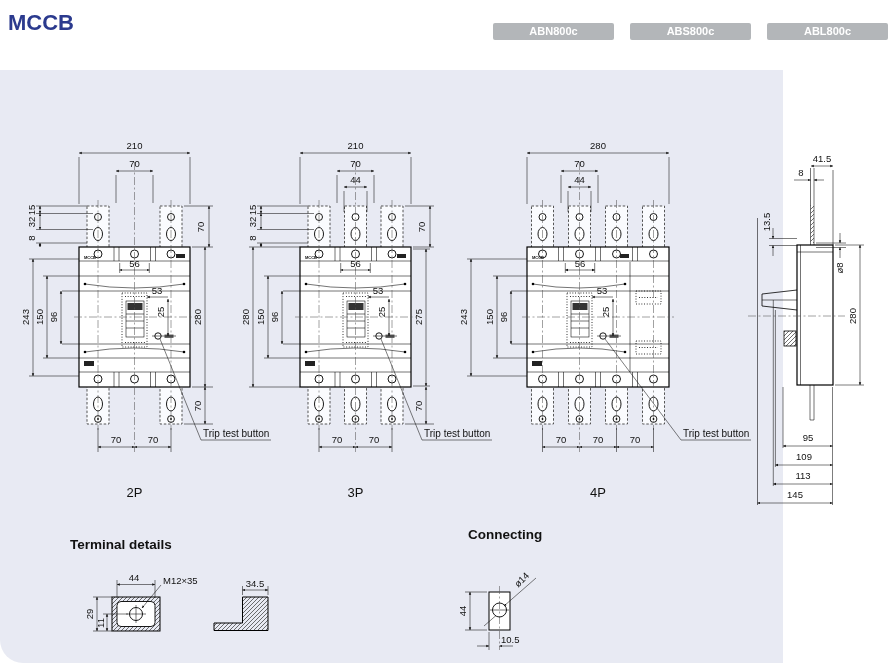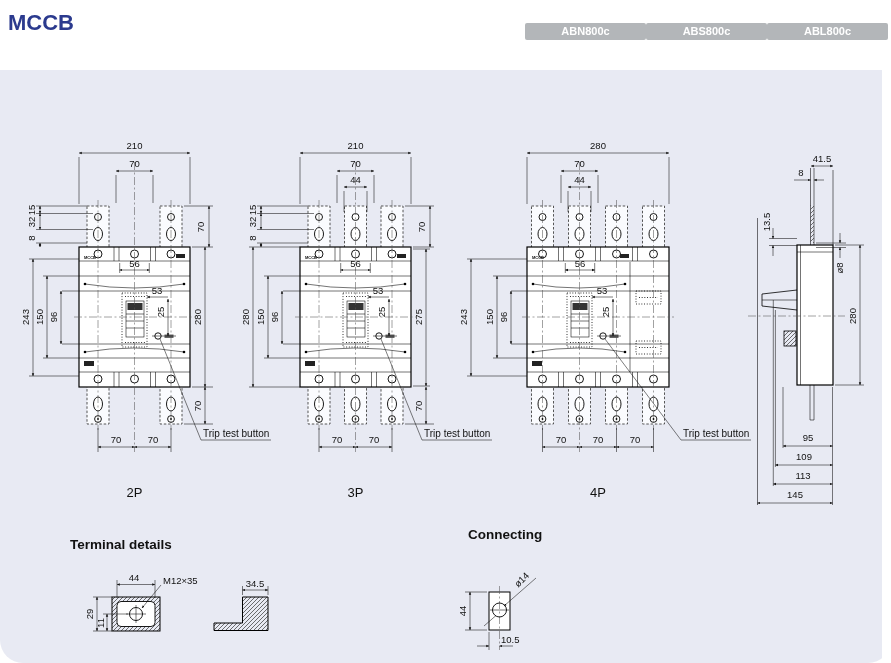--- a/index.html
+++ b/index.html
@@ -1,23 +1,23 @@
 <!DOCTYPE html>
 <html><head>
 <meta charset="utf-8">
 <style>
   html,body{margin:0;padding:0;background:#fff;}
   .page{position:relative;width:891px;height:663px;background:#ffffff;overflow:hidden;
         font-family:"Liberation Sans",sans-serif;border-radius:23px;}
   .title{position:absolute;left:8px;top:10px;font-size:22px;font-weight:bold;
          color:#2b3a8e;letter-spacing:0px;}
-  .models{position:absolute;right:3px;top:23px;display:flex;}
+  .models{position:absolute;right:3px;top:23px;display:flex;gap:16px;}
   .model-btn{width:121px;height:17px;background:#b3b6b9;color:#ffffff;font-size:11px;
              font-weight:bold;text-align:center;line-height:17px;border-radius:2px;cursor:default;}
-  .panel{position:absolute;left:0;top:70px;width:882px;height:593px;background:#e8eaf3;}
+  .panel{position:absolute;left:0;top:70px;width:783px;height:593px;background:#e8eaf3;}
   svg{display:block;}
   .out{fill:#ffffff;stroke:#000;stroke-width:1.2;}
   .ln{stroke:#000;stroke-width:0.8;fill:none;}
   .thin{stroke:#000;stroke-width:0.55;fill:none;}
   .tab{fill:#fafbfe;stroke:#444;stroke-width:0.9;stroke-dasharray:2.5 1.8;}
   .hole{fill:#ffffff;stroke:#000;stroke-width:0.9;}
   .cl{stroke:#555;stroke-width:0.55;stroke-dasharray:8 2.5 2 2.5;fill:none;}
   .dots{fill:none;stroke:#000;stroke-width:0.9;stroke-dasharray:0.9 1.8;}
   .dim{stroke:#111;stroke-width:0.55;fill:none;}
   .dt{font-family:"Liberation Sans",sans-serif;font-size:9.5px;fill:#111;}

